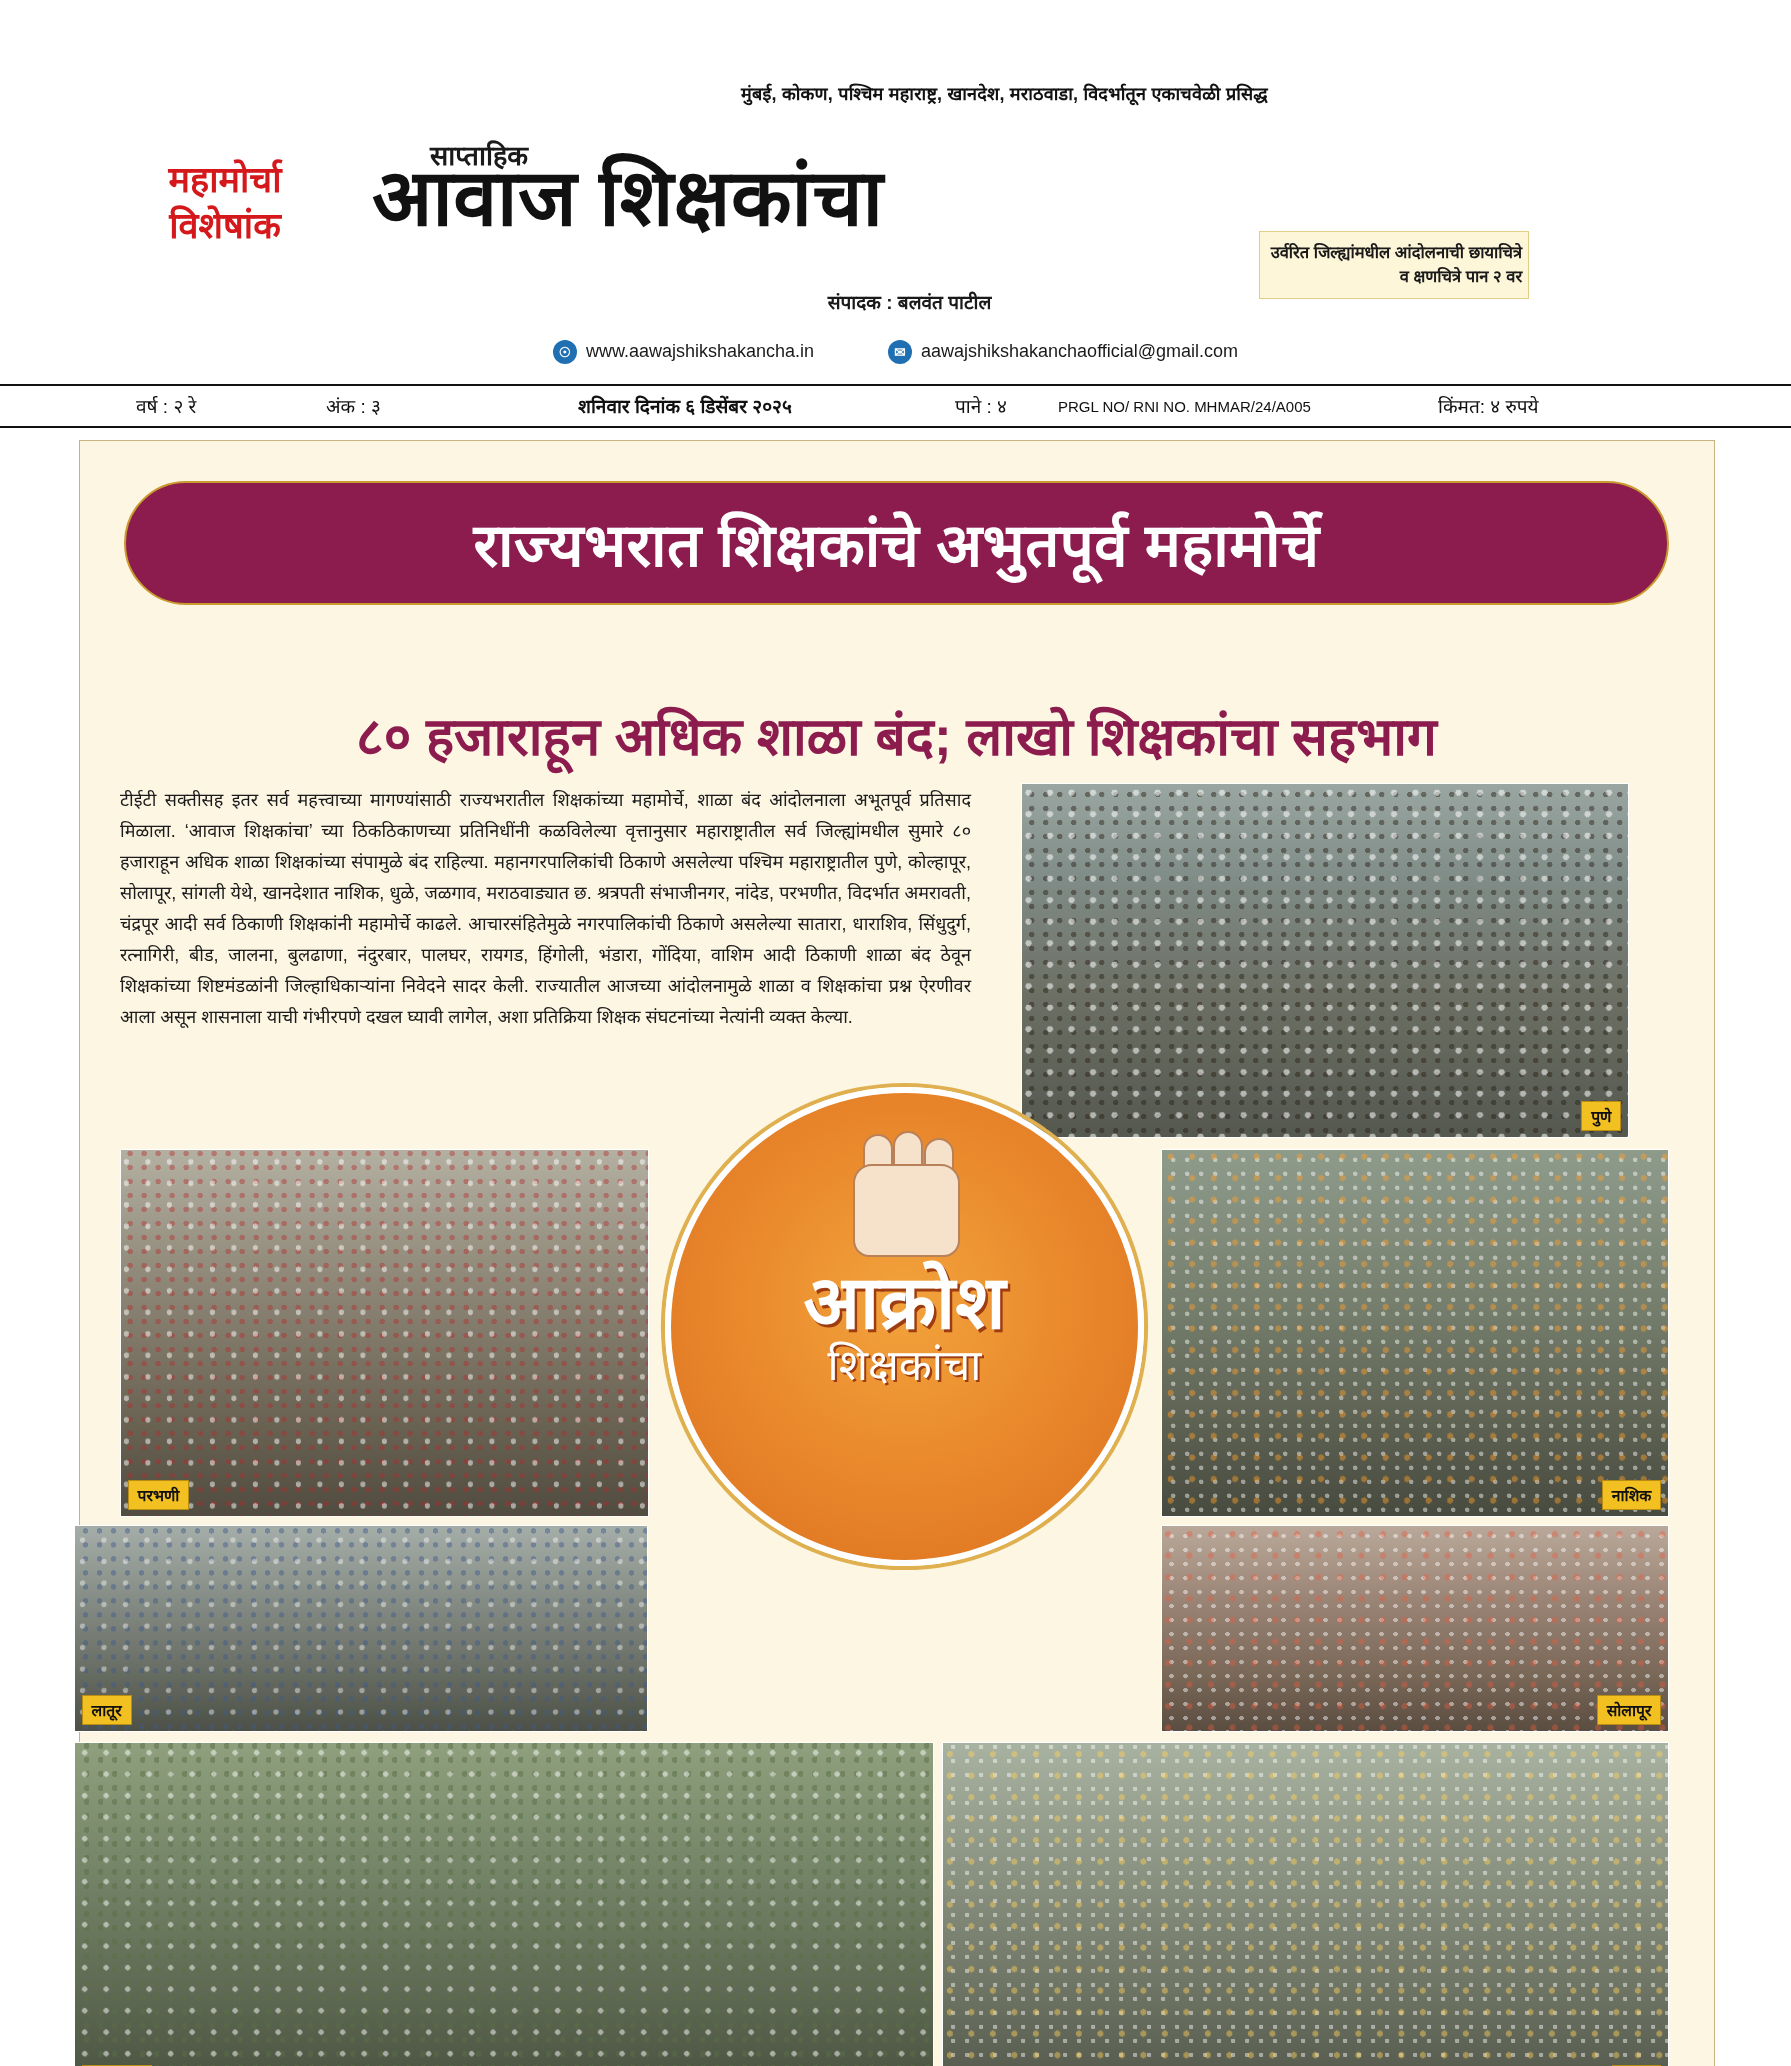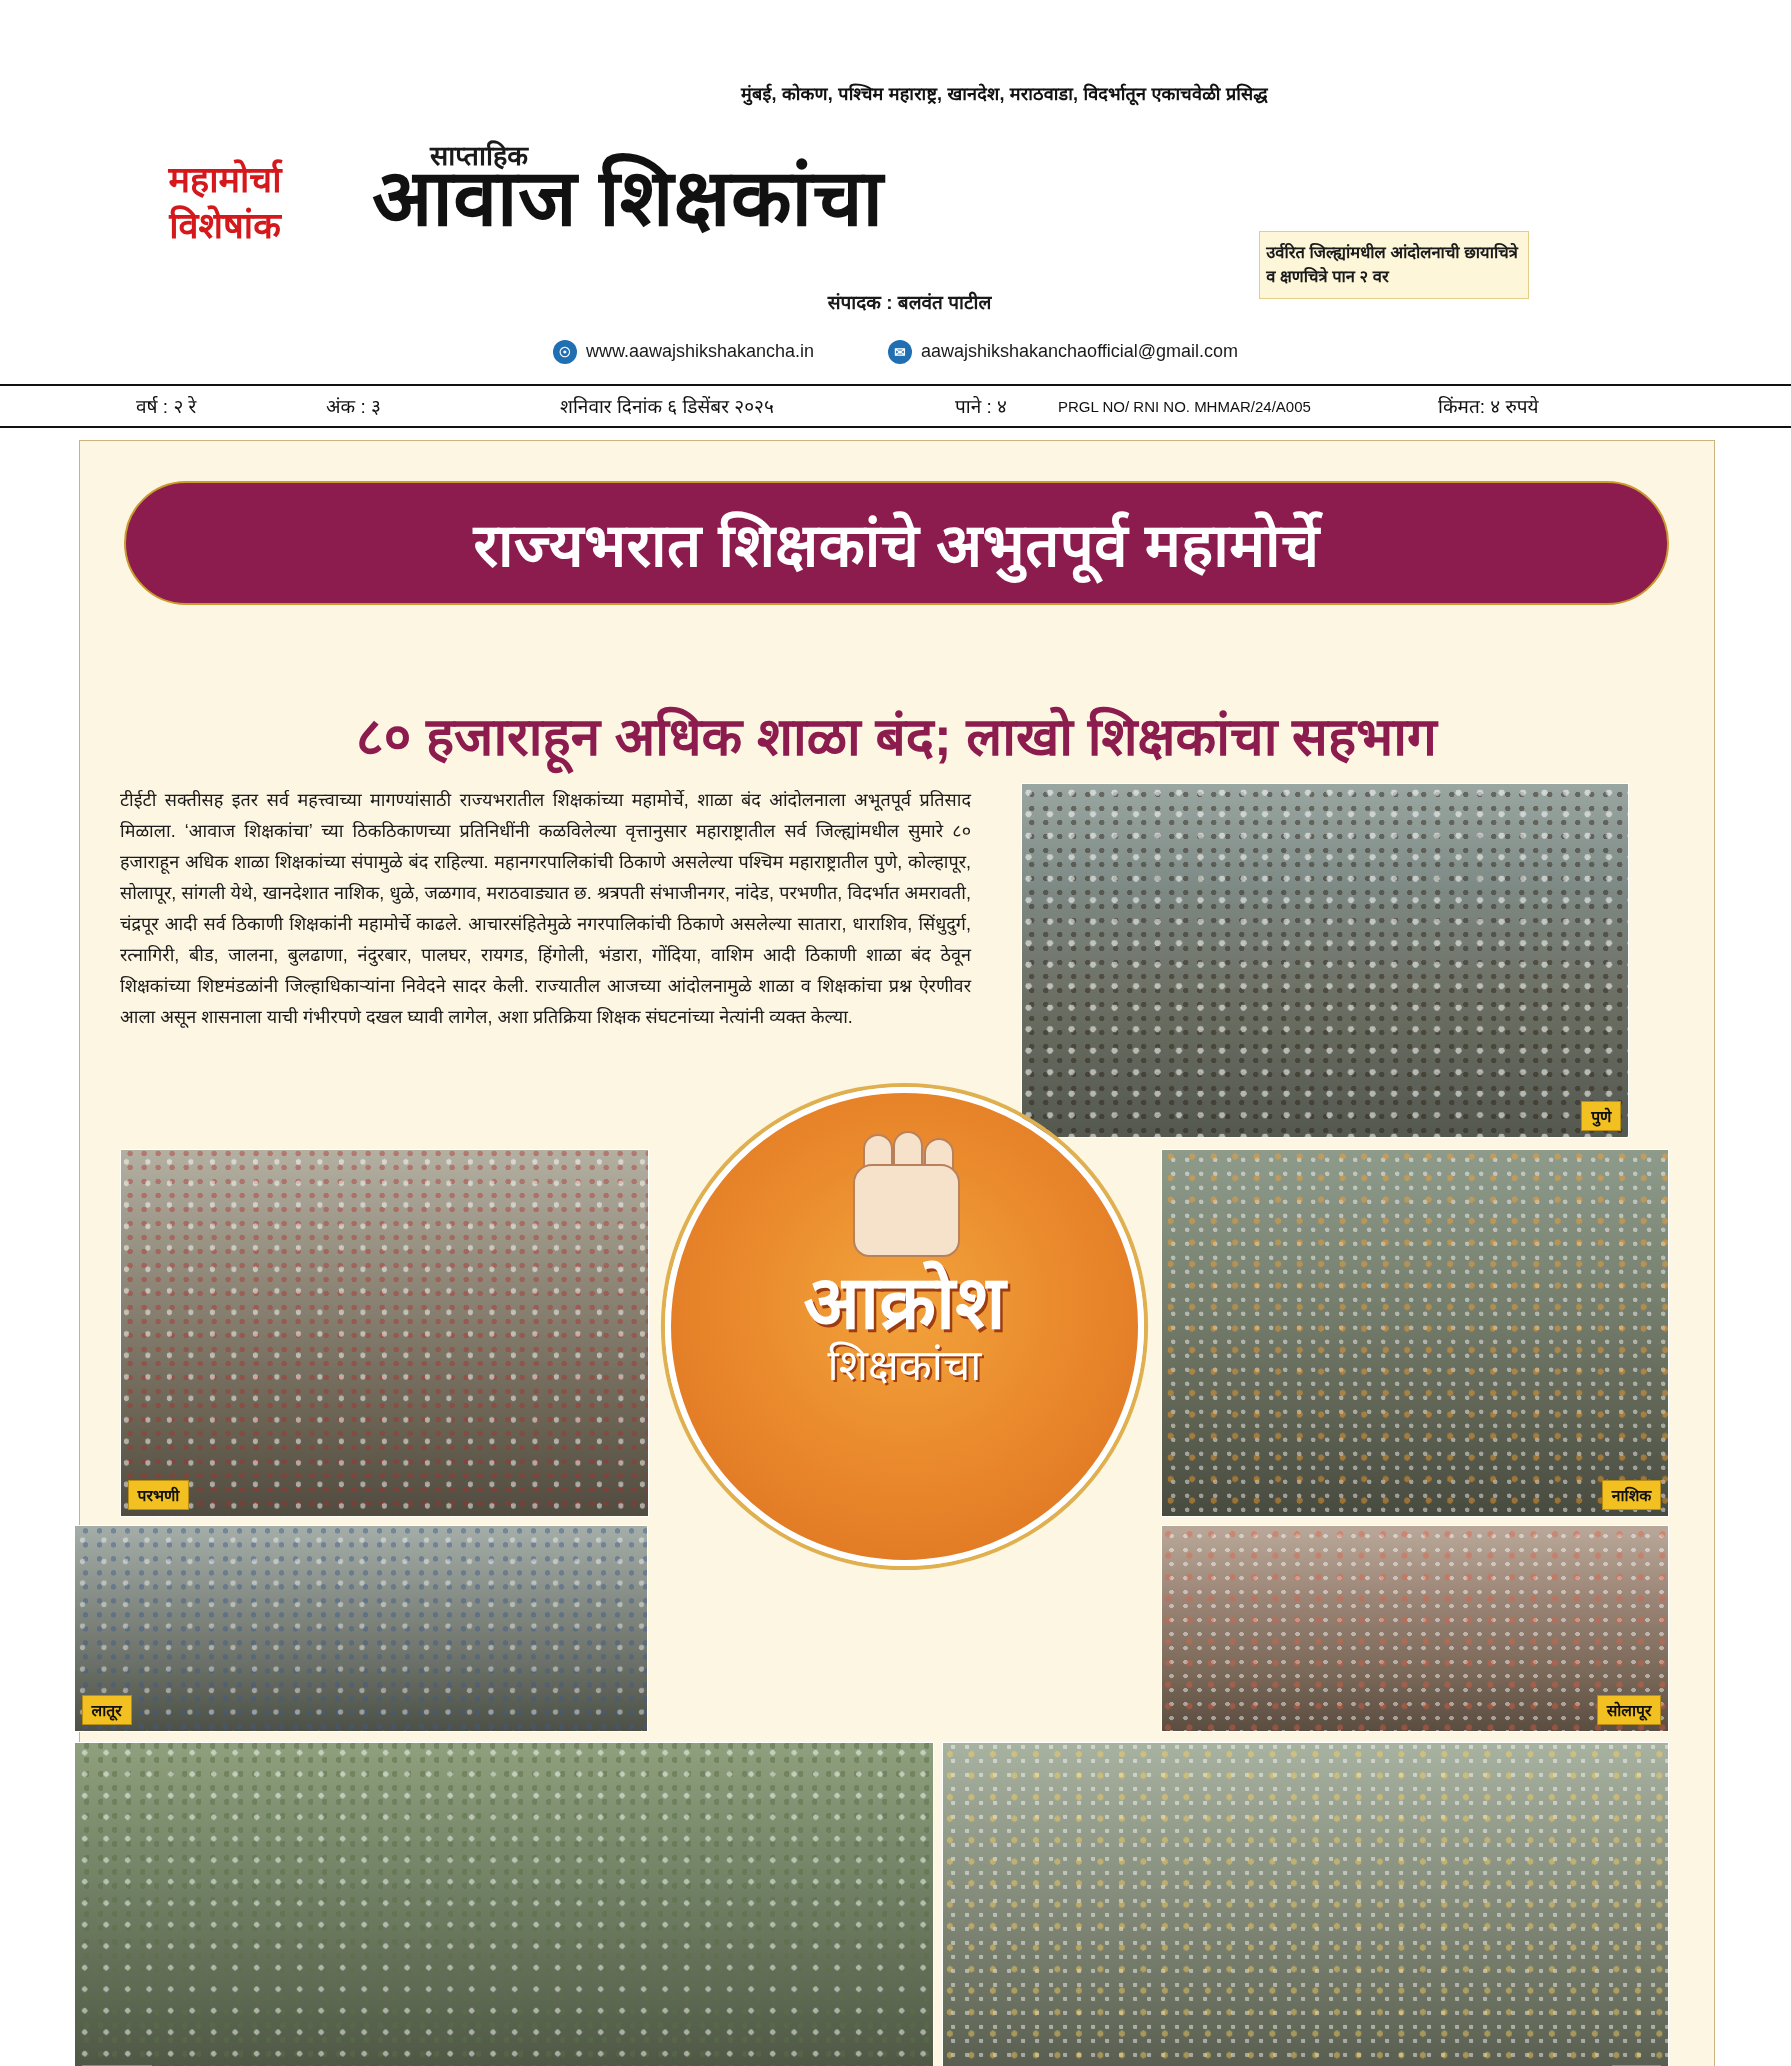--- a/index.html
+++ b/index.html
@@ -71,21 +71,21 @@
     font-weight: bold;
     color: #1a1a1a;
   }
   .side-note {
     position: absolute;
     right: 79px; top: 231px;
     width: 256px;
     padding: 9px 5.8px;
     background: #fdf6d9;
     border: 0.8px solid #e2cf86;
-    text-align: left;
+    text-align: right;
     font-size: 16.5px;
     font-weight: bold;
     color: #1a1a1a;
     line-height: 1.45;
   }
   .contact-row {
     position: absolute;
     left: 0; top: 335px;
     width: 1791px;
     height: 33px;
@@ -126,21 +126,21 @@
     background: #ffffff;
   }
   .info-cell {
     font-size: 19px;
     color: #111111;
     white-space: nowrap;
   }
   .info-cell.small { font-size: 15px; }
   .ic1 { position: absolute; left: 136px; }
   .ic2 { position: absolute; left: 326px; }
-  .ic3 { position: absolute; left: 560px; font-weight: normal;}
+  .ic3 { position: absolute; left: 578px; font-weight: bold;}
   .ic4 { position: absolute; left: 955px; }
   .ic5 { position: absolute; left: 1058px; }
   .ic6 { position: absolute; left: 1438px; }
 
   
   .frame {
     position: absolute;
     left: 79px; top: 440px;
     width: 1636px;
     height: 2217px;

